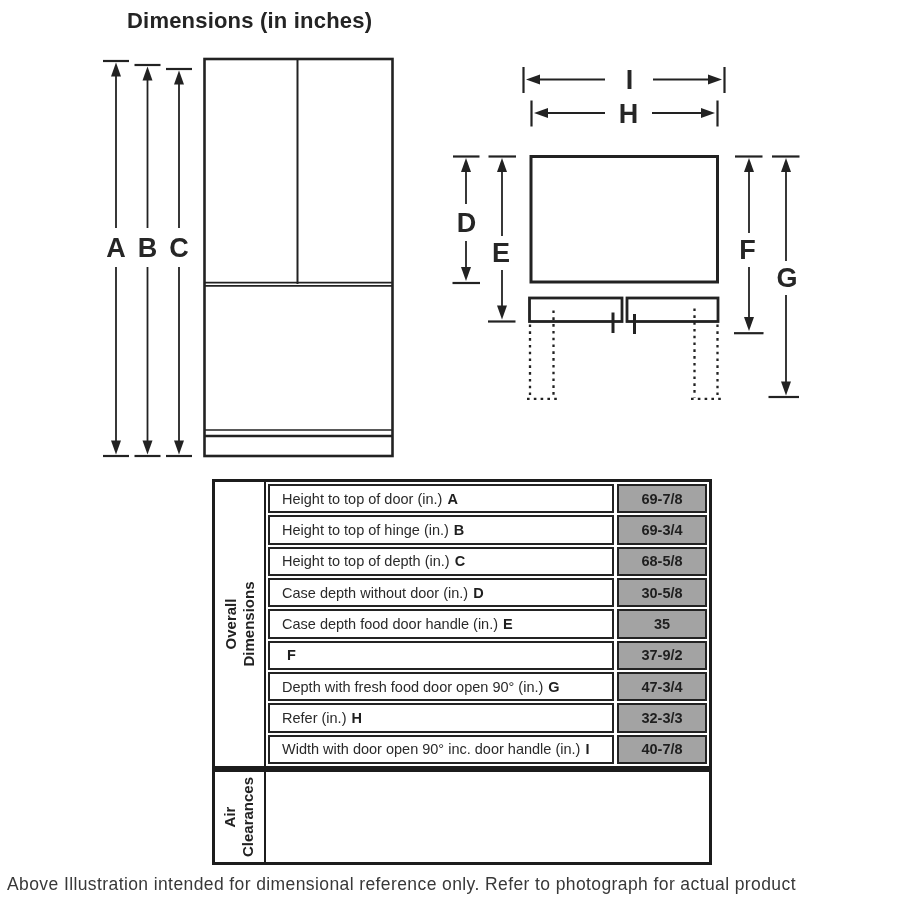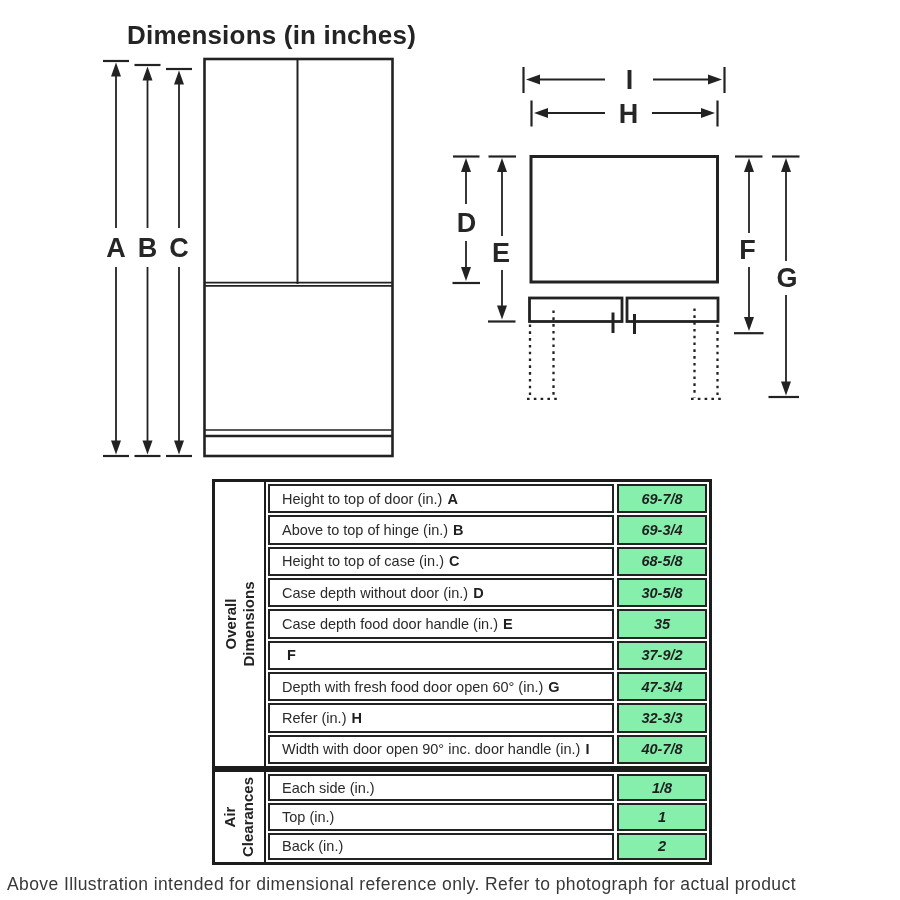--- a/index.html
+++ b/index.html
@@ -2,22 +2,22 @@
 <html><head>
 <meta charset="utf-8">
 <style>
   html,body { margin:0; padding:0; }
   body {
     width:900px; height:900px; background:#ffffff;
     font-family:"Liberation Sans", sans-serif;
     position:relative; overflow:hidden;
   }
   .title {
-    position:absolute; left:127px; top:20px;
-    font-size:26px; font-weight:700; color:#242424; letter-spacing:0.2px;
+    position:absolute; left:127px; top:8px;
+    font-size:22px; font-weight:700; color:#242424; letter-spacing:0.2px;
   }
   svg { position:absolute; }
   svg line, svg rect, svg path { stroke:#222222; fill:none; }
   svg polygon { fill:#222222; stroke:none; }
   svg text {
     font-family:"Liberation Sans", sans-serif;
     font-size:27px; font-weight:600; fill:#262626; text-anchor:middle;
   }
   
   .tbl-section {
@@ -39,21 +39,21 @@
   .row  { flex:1 1 auto; display:flex; gap:3px; }
   .desc {
     flex:1 1 auto; border:2px solid #232323; display:flex; align-items:center;
     padding:0 6px 0 12px; font-size:14.5px; color:#2a2a2a;
     white-space:nowrap; overflow:hidden; background:#fff;
   }
   .desc .letter { font-weight:700; margin-left:5px; color:#1f1f1f; }
   .val {
     width:86px; flex:none; border:2px solid #232323; display:flex;
     align-items:center; justify-content:center;
-    font-size:14.5px; font-weight:700; color:#1f1f1f; background:#86efac;font-style:italic;
+    font-size:14.5px; font-weight:700; color:#1f1f1f; background:#a3a3a3;
   }
   .footer {
     position:absolute; left:7px; top:874px; width:893px;
     font-size:17.5px; letter-spacing:0.4px; color:#383838;
   }
 </style>
 </head>
 <body>
 
 <div class="title">Dimensions (in inches)</div>
@@ -187,28 +187,28 @@
   <div class="rows">
     <div class="row">
       <div class="desc">
           <span>Height to top of door (in.)</span>
           <span class="letter">A</span>
         </div>
       <div class="val">69-7/8</div>
     </div>
     <div class="row">
       <div class="desc">
-          <span>Above to top of hinge (in.)</span>
+          <span>Height to top of hinge (in.)</span>
           <span class="letter">B</span>
         </div>
       <div class="val">69-3/4</div>
     </div>
     <div class="row">
       <div class="desc">
-          <span>Height to top of case (in.)</span>
+          <span>Height to top of depth (in.)</span>
           <span class="letter">C</span>
         </div>
       <div class="val">68-5/8</div>
     </div>
     <div class="row">
       <div class="desc">
           <span>Case depth without door (in.)</span>
           <span class="letter">D</span>
         </div>
       <div class="val">30-5/8</div>
@@ -221,21 +221,21 @@
       <div class="val">35</div>
     </div>
     <div class="row">
       <div class="desc">
           <span class="letter">F</span>
         </div>
       <div class="val">37-9/2</div>
     </div>
     <div class="row">
       <div class="desc">
-          <span>Depth with fresh food door open 60° (in.)</span>
+          <span>Depth with fresh food door open 90° (in.)</span>
           <span class="letter">G</span>
         </div>
       <div class="val">47-3/4</div>
     </div>
     <div class="row">
       <div class="desc">
           <span>Refer (in.)</span>
           <span class="letter">H</span>
         </div>
       <div class="val">32-3/3</div>
@@ -250,35 +250,15 @@
   </div>
 </div>
 
 <div class="tbl-section" id="air-section">
   <div class="grp">
     <div class="grp-text">
       <span style="display:block">Air</span>
       <span style="display:block">Clearances</span>
     </div>
   </div>
-  <div class="rows">
-    <div class="row">
-      <div class="desc">
-          <span>Each side (in.)</span>
-        </div>
-      <div class="val">1/8</div>
-    </div>
-    <div class="row">
-      <div class="desc">
-          <span>Top (in.)</span>
-        </div>
-      <div class="val">1</div>
-    </div>
-    <div class="row">
-      <div class="desc">
-          <span>Back (in.)</span>
-        </div>
-      <div class="val">2</div>
-    </div>
-  </div>
 </div>
 
 <div class="footer">Above Illustration intended for dimensional reference only. Refer to photograph for actual product appearance.</div>
 
 </body></html>

